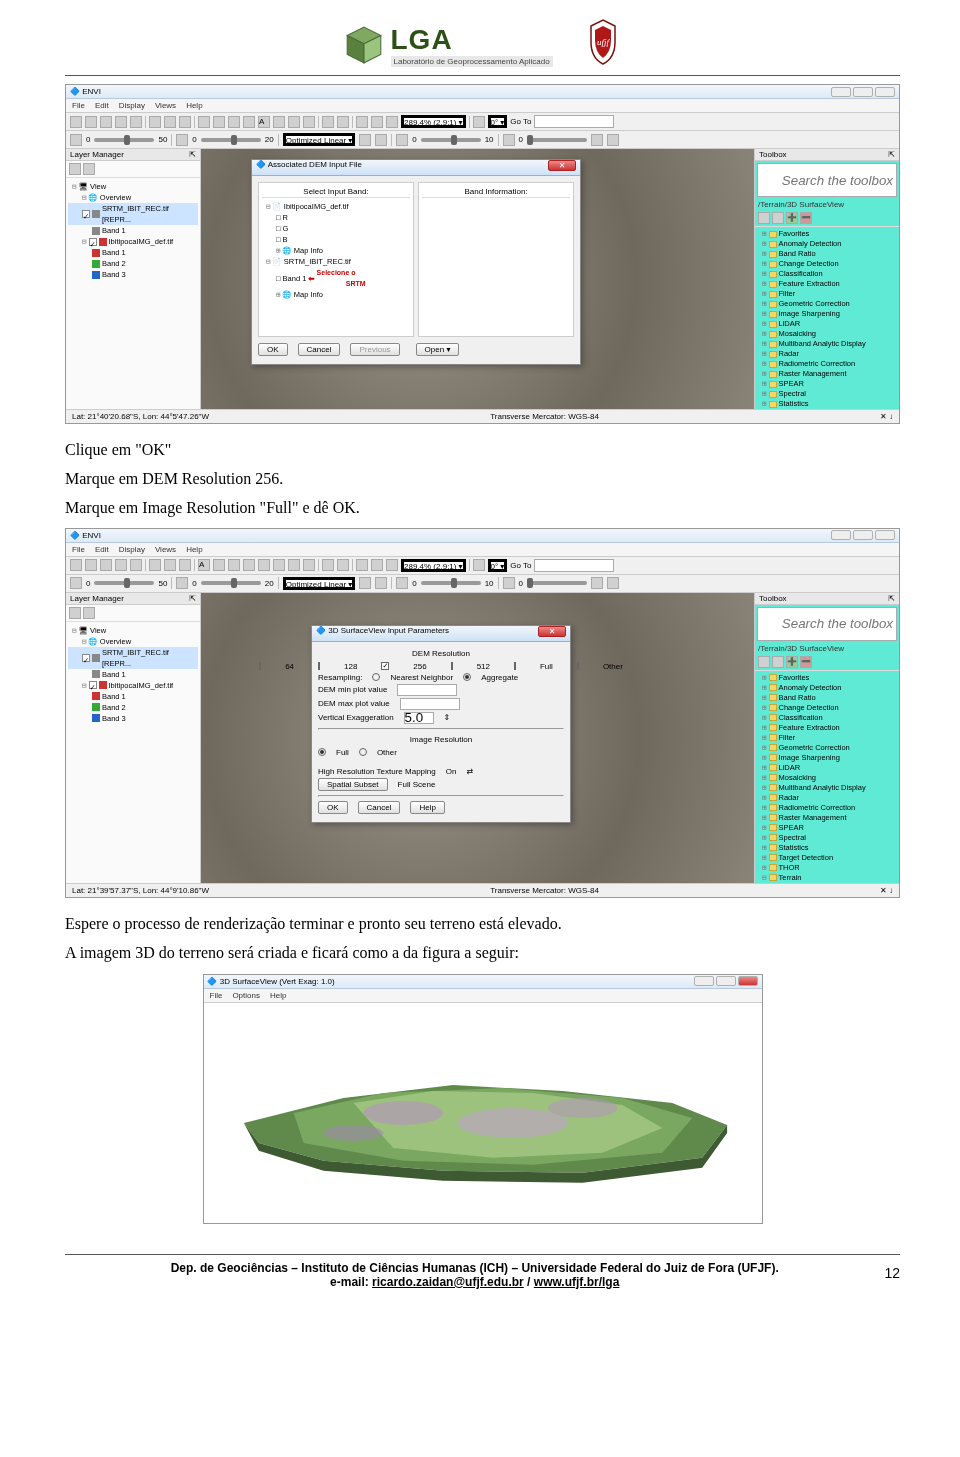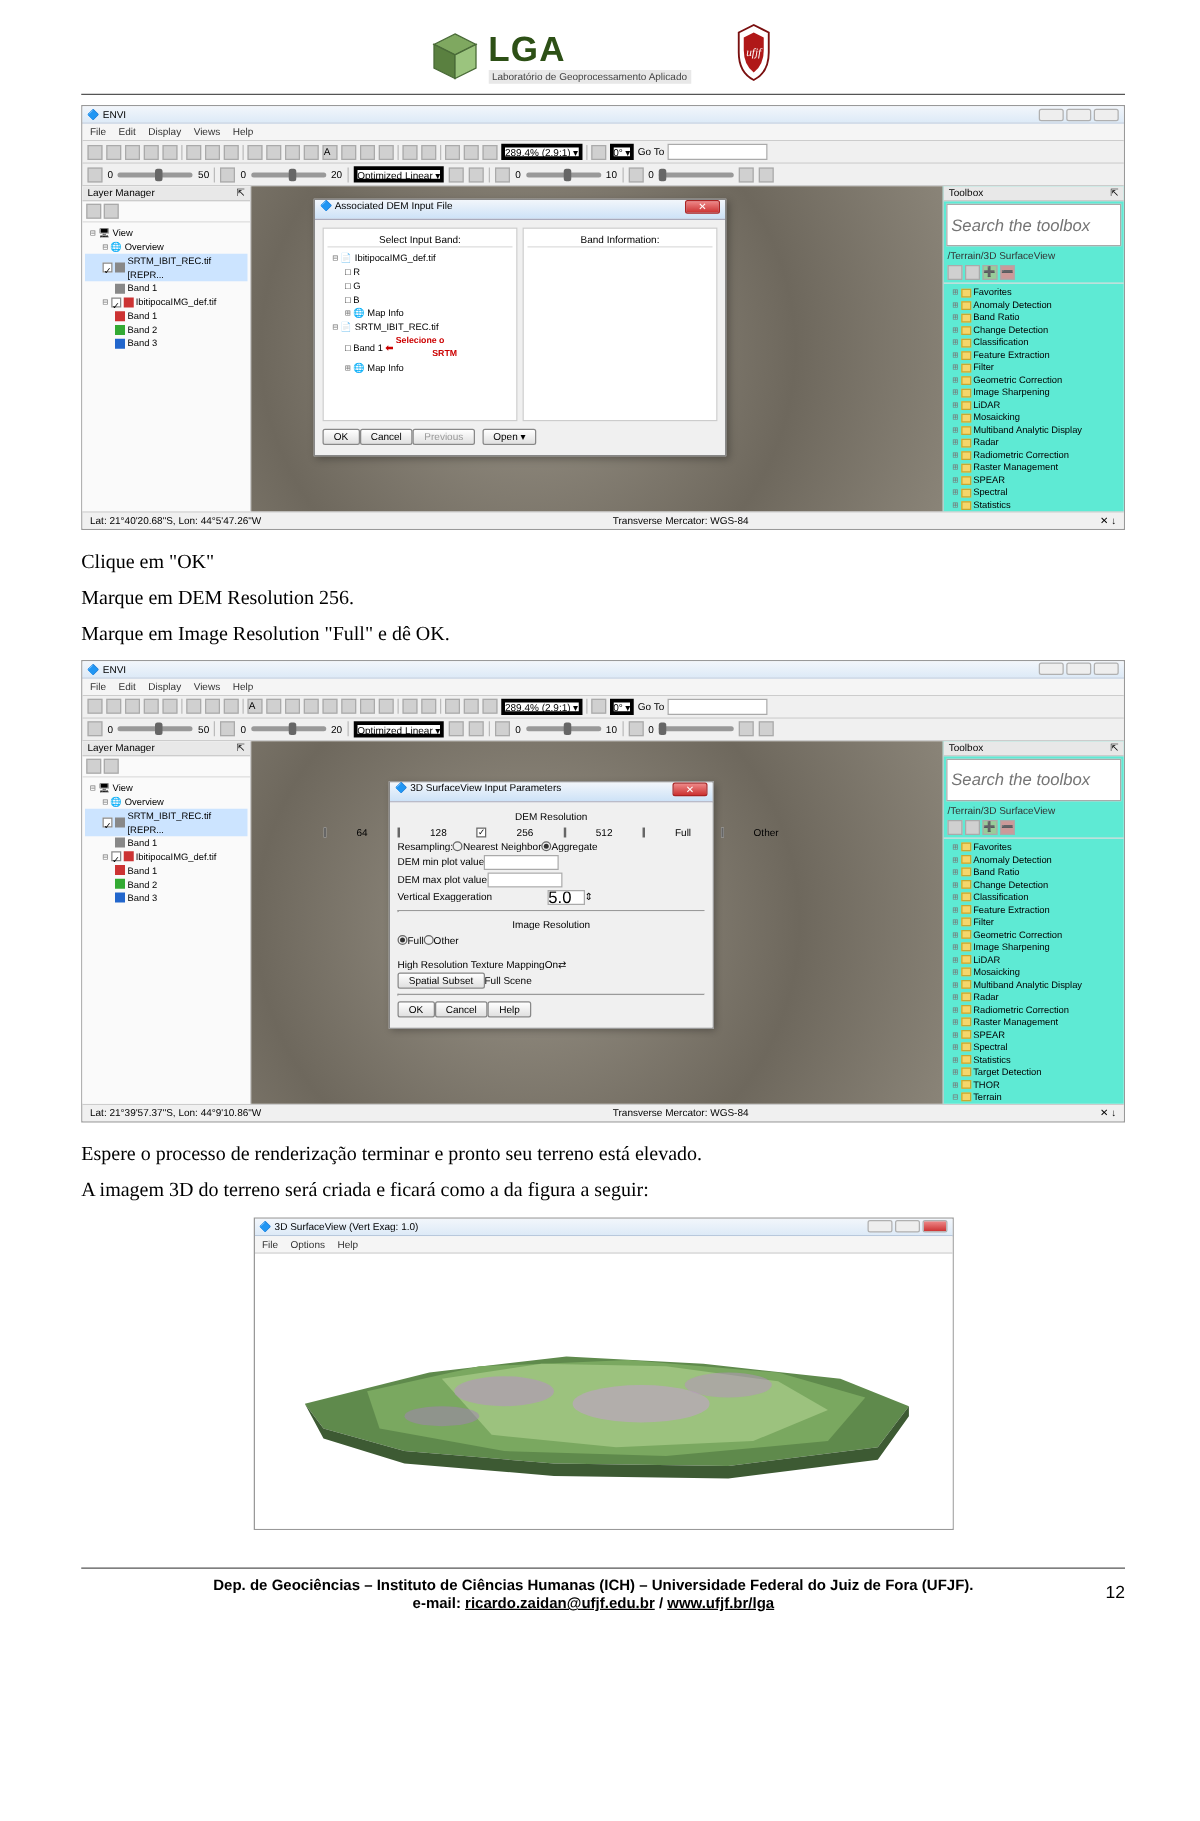--- a/index.html
+++ b/index.html
@@ -112,28 +112,28 @@
     display: flex;
     justify-content: space-between;
     padding: 0 4px;
   }
   .dlg-close { width: 28px; height: 11px; background: linear-gradient(#e88,#c33); border: 1px solid #a22; border-radius: 2px; color: #fff; text-align: center; line-height: 9px; font-size: 8px; }
   .dlg-body { padding: 6px; background: #f0f0f0; }
   .fldset { border: 1px solid #ccc; background: #fff; padding: 3px; margin-bottom: 4px; }
   .fldlbl { text-align: center; padding: 1px; border-bottom: 1px solid #ddd; margin-bottom: 3px; }
   .btn { border: 1px solid #888; background: linear-gradient(#fff,#e0e0e0); padding: 1px 8px; font-size: 8px; border-radius: 2px; }
   .btn.dis { color: #999; }
-  .row { display: flex; align-items: center; gap: 0; margin: 2px 0; }
+  .row { display: flex; align-items: center; gap: 10px; margin: 2px 0; }
   .rdio { width: 8px; height: 8px; border: 1px solid #666; border-radius: 50%; }
   .rdio.on::after { content:''; display:block; width:4px; height:4px; background:#333; border-radius:50%; margin:1px; }
   .chkbx { width: 8px; height: 8px; border: 1px solid #666; background: #fff; display: inline-flex; align-items:center; justify-content:center; font-size:7px; }
   .tinput { border: 1px solid #aaa; background: #fff; height: 12px; width: 60px; }
 
   .right-panel { width: 145px; border-left: 1px solid #ccc; background: #5eead4; display: flex; flex-direction: column; }
-  .search { border: 1px solid #aaa; background: #fff; height: 29px; margin: 2px; padding: 16px 3px; color: #999; font-style: italic; }
+  .search { border: 1px solid #aaa; background: #fff; height: 29px; margin: 2px; padding: 16px 3px; color: #999; font-style: italic; text-align: right; }
   .path { padding: 1px 3px; color: #333; }
   .tb-icons { display: flex; gap: 2px; padding: 2px 3px; border-bottom: 1px solid #ddd; }
   .tbx-tree { font-size: 7.5px; line-height: 10px; padding: 2px 3px; overflow: hidden; }
   .tbx-item { display:flex; align-items:center; gap:2px; padding-left: 12px; }
   .tbx-item.cat { padding-left: 4px; }
   .folder { width:8px; height:7px; background:#f5d66b; border:1px solid #c8a830; }
   .tool-icn { width:8px; height:8px; background:#b8d8b8; border:1px solid #7aaa7a; }
   .tbx-sel { background: #cce4ff; }
 
   .statusbar { height: 14px; border-top: 1px solid #ccc; background: #f0f0f0; display: flex; align-items: center; justify-content: space-between; padding: 0 6px; font-size: 8px; }
@@ -651,21 +651,21 @@
             <div class="row">
                 <span>DEM min plot value</span> 
                 <input class="tinput" style="">
               </div>
             <div class="row">
                 <span>DEM max plot value</span> 
                 <input class="tinput" style="">
               </div>
             <div class="row">
                 <span>Vertical Exaggeration</span> 
-                <input class="tinput" style="width: 30px; margin-left: 44px;" value="5.0"> 
+                <input class="tinput" style="width: 30px;" value="5.0"> 
                 <span>⇕</span>
               </div>
             <hr style="margin:4px 0">
             <div class="fldlbl" style="border:none">Image Resolution</div>
             <div class="row">
               <span class="rdio on"></span>
                 <span>Full</span>
               <span class="rdio"></span>
                 <span>Other</span>
             </div>

